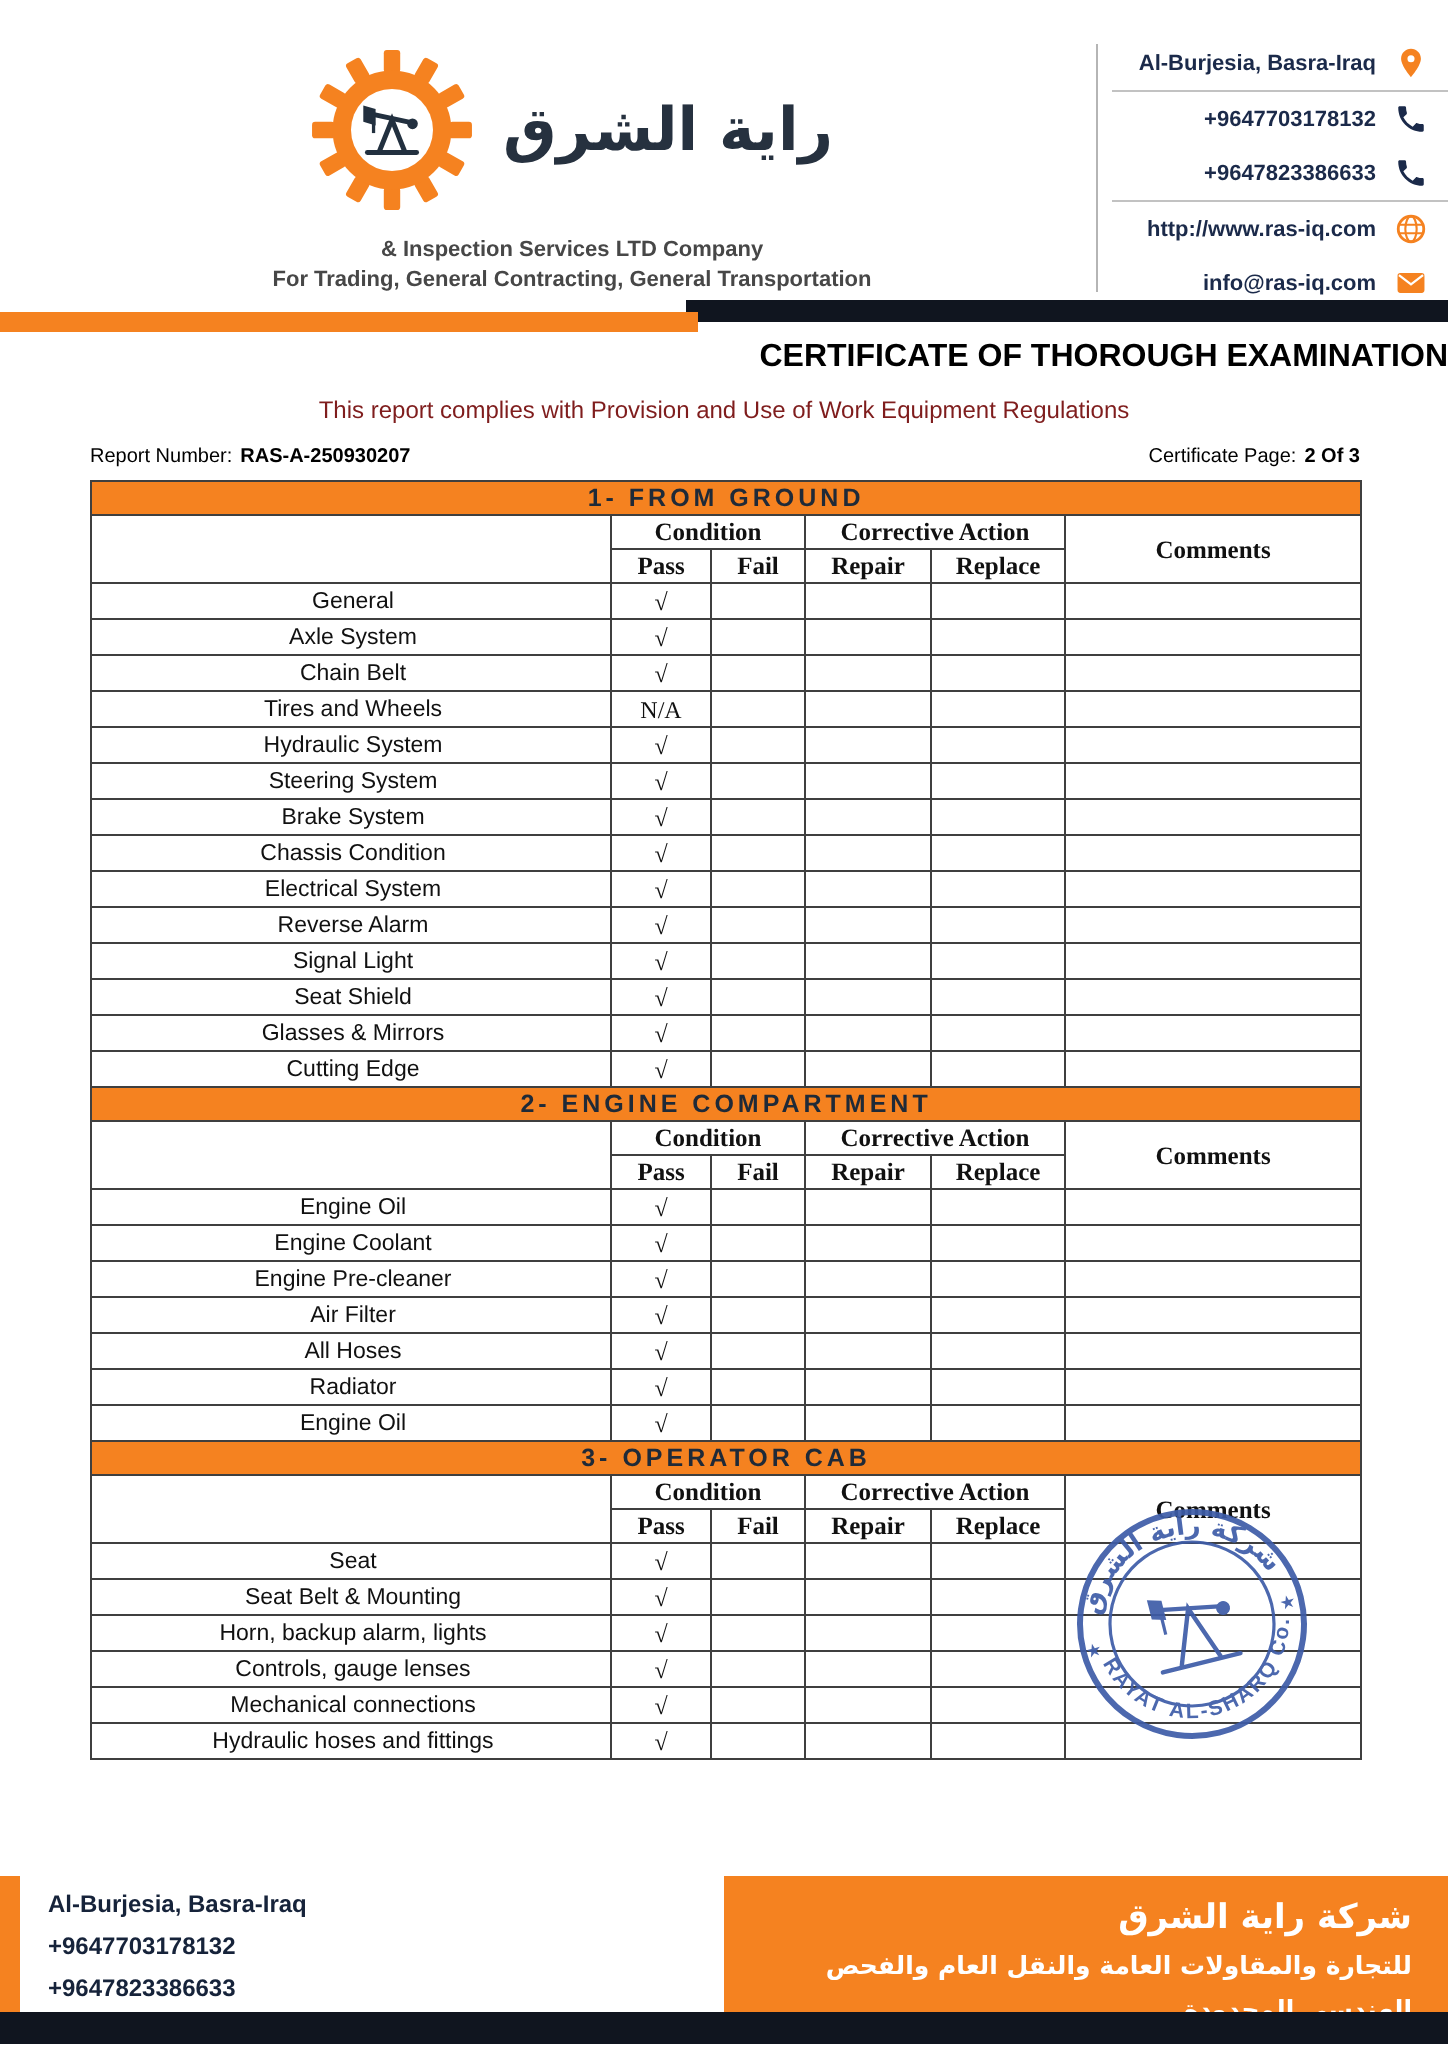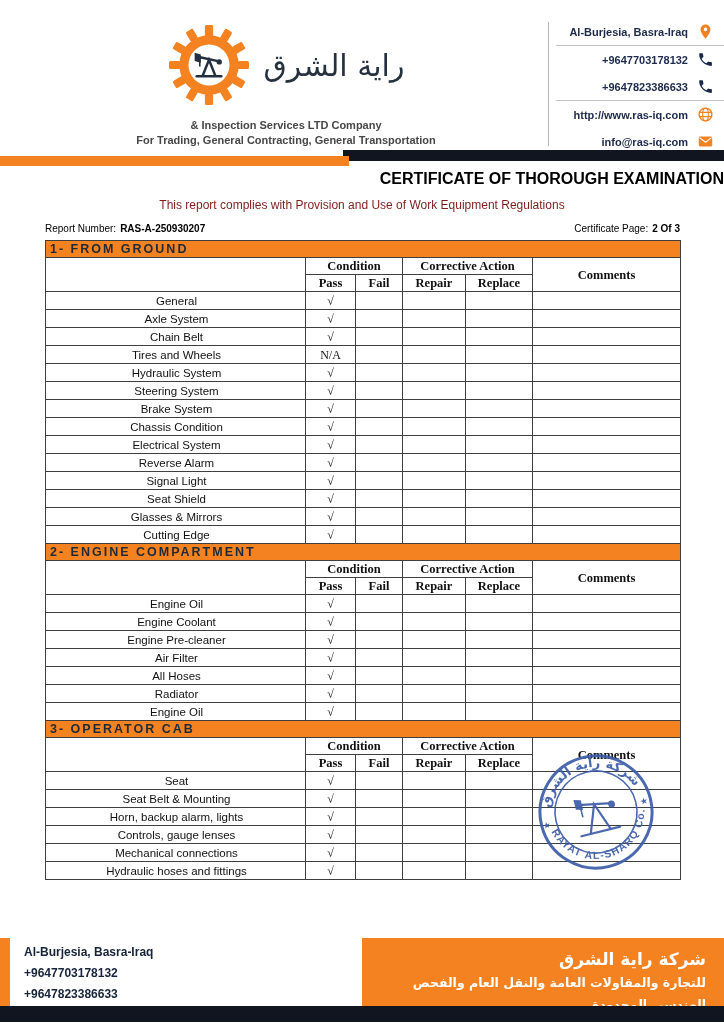--- a/index.html
+++ b/index.html
@@ -4,21 +4,21 @@
 <style>
   html,body{margin:0;padding:0;background:#e8e8e8;}
   .page{position:relative;width:724px;height:1024px;background:#fff;overflow:hidden;
         font-family:"Liberation Sans",sans-serif;margin:0 auto;}
 
   
   .logo-row{position:absolute;top:24px;left:28px;width:516px;display:flex;
             align-items:center;justify-content:center;gap:14px;}
   .name-en{font-size:19px;font-weight:bold;color:#2b2b2b;letter-spacing:.5px;white-space:nowrap;}
   .gear svg{display:block;}
-  .name-ar{font-size:30px;font-weight:normal;color:#26313f;font-family:"DejaVu Sans",sans-serif;white-space:nowrap;}
+  .name-ar{font-size:30px;font-weight:bold;color:#26313f;font-family:"DejaVu Sans",sans-serif;white-space:nowrap;}
   .tagline{position:absolute;top:118px;left:28px;width:516px;text-align:center;
            font-size:11px;font-weight:bold;color:#474747;line-height:15px;}
   .header-vline{position:absolute;left:548px;top:22px;height:124px;width:1px;background:#b5b5b5;}
   .contacts{position:absolute;left:556px;right:0;top:18px;}
   .contact-row{display:flex;align-items:center;justify-content:flex-end;gap:9px;
                padding:5px 10px 5px 0;font-size:11px;font-weight:bold;color:#1b2a4a;}
   .contact-row.bordered{border-bottom:1px solid #c2c2c2;}
   .cicon{width:17px;height:17px;flex:0 0 17px;}
   .cicon svg{display:block;width:17px;height:17px;}
 
@@ -33,21 +33,21 @@
                  font-size:12px;color:#7f1d1d;}
   .report-row{position:absolute;top:223px;left:45px;right:44px;display:flex;
               justify-content:space-between;font-size:10px;color:#000;}
   .report-row b{margin-left:4px;}
 
   
   .insp-table{position:absolute;top:240px;left:45px;width:635px;
               border-collapse:collapse;table-layout:fixed;}
   .insp-table td{border:1px solid #3f3f3f;padding:0 4px;height:17px;font-size:11.5px;
                  color:#111;overflow:hidden;white-space:nowrap;line-height:16px;}
-  .section-row td{background:#f58220;color:#1f2a38;font-weight:bold;text-align:left;
+  .section-row td{background:#f58220;color:#1f2a38;font-weight:bold;text-align:center;
                   letter-spacing:2px;font-size:12.5px;height:15px;}
   .head-row td{font-family:"Liberation Serif",serif;font-weight:bold;text-align:center;
                font-size:12.5px;height:16px;}
   .body-row .item{text-align:center;padding-left:6px;}
   .body-row .mark{text-align:center;font-family:"Liberation Serif",serif;font-size:12px;}
 
   
   .stamp{position:absolute;left:536px;top:752px;width:120px;height:120px;
          transform:rotate(-14deg);opacity:.92;pointer-events:none;}
   .stamp-en{font-family:"Liberation Sans",sans-serif;font-weight:bold;letter-spacing:1.2px;}

